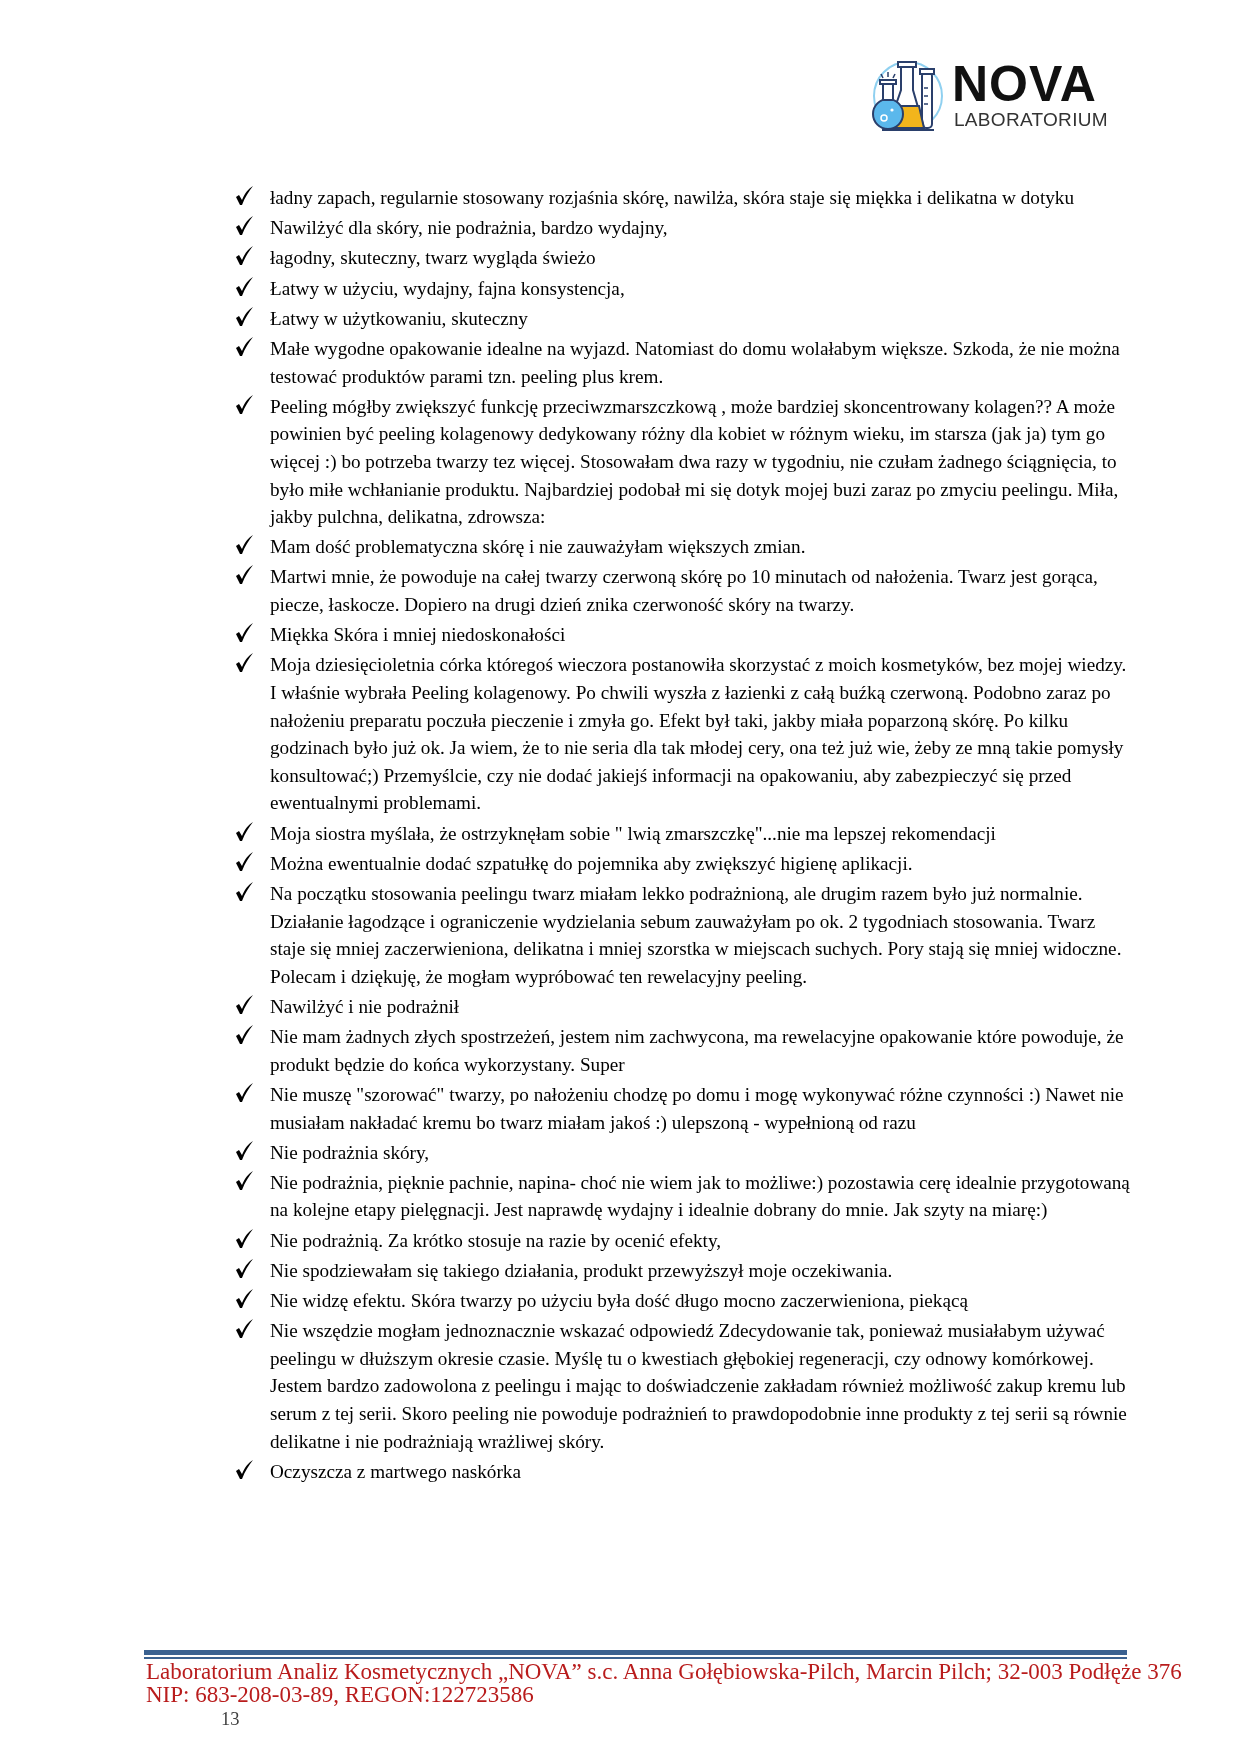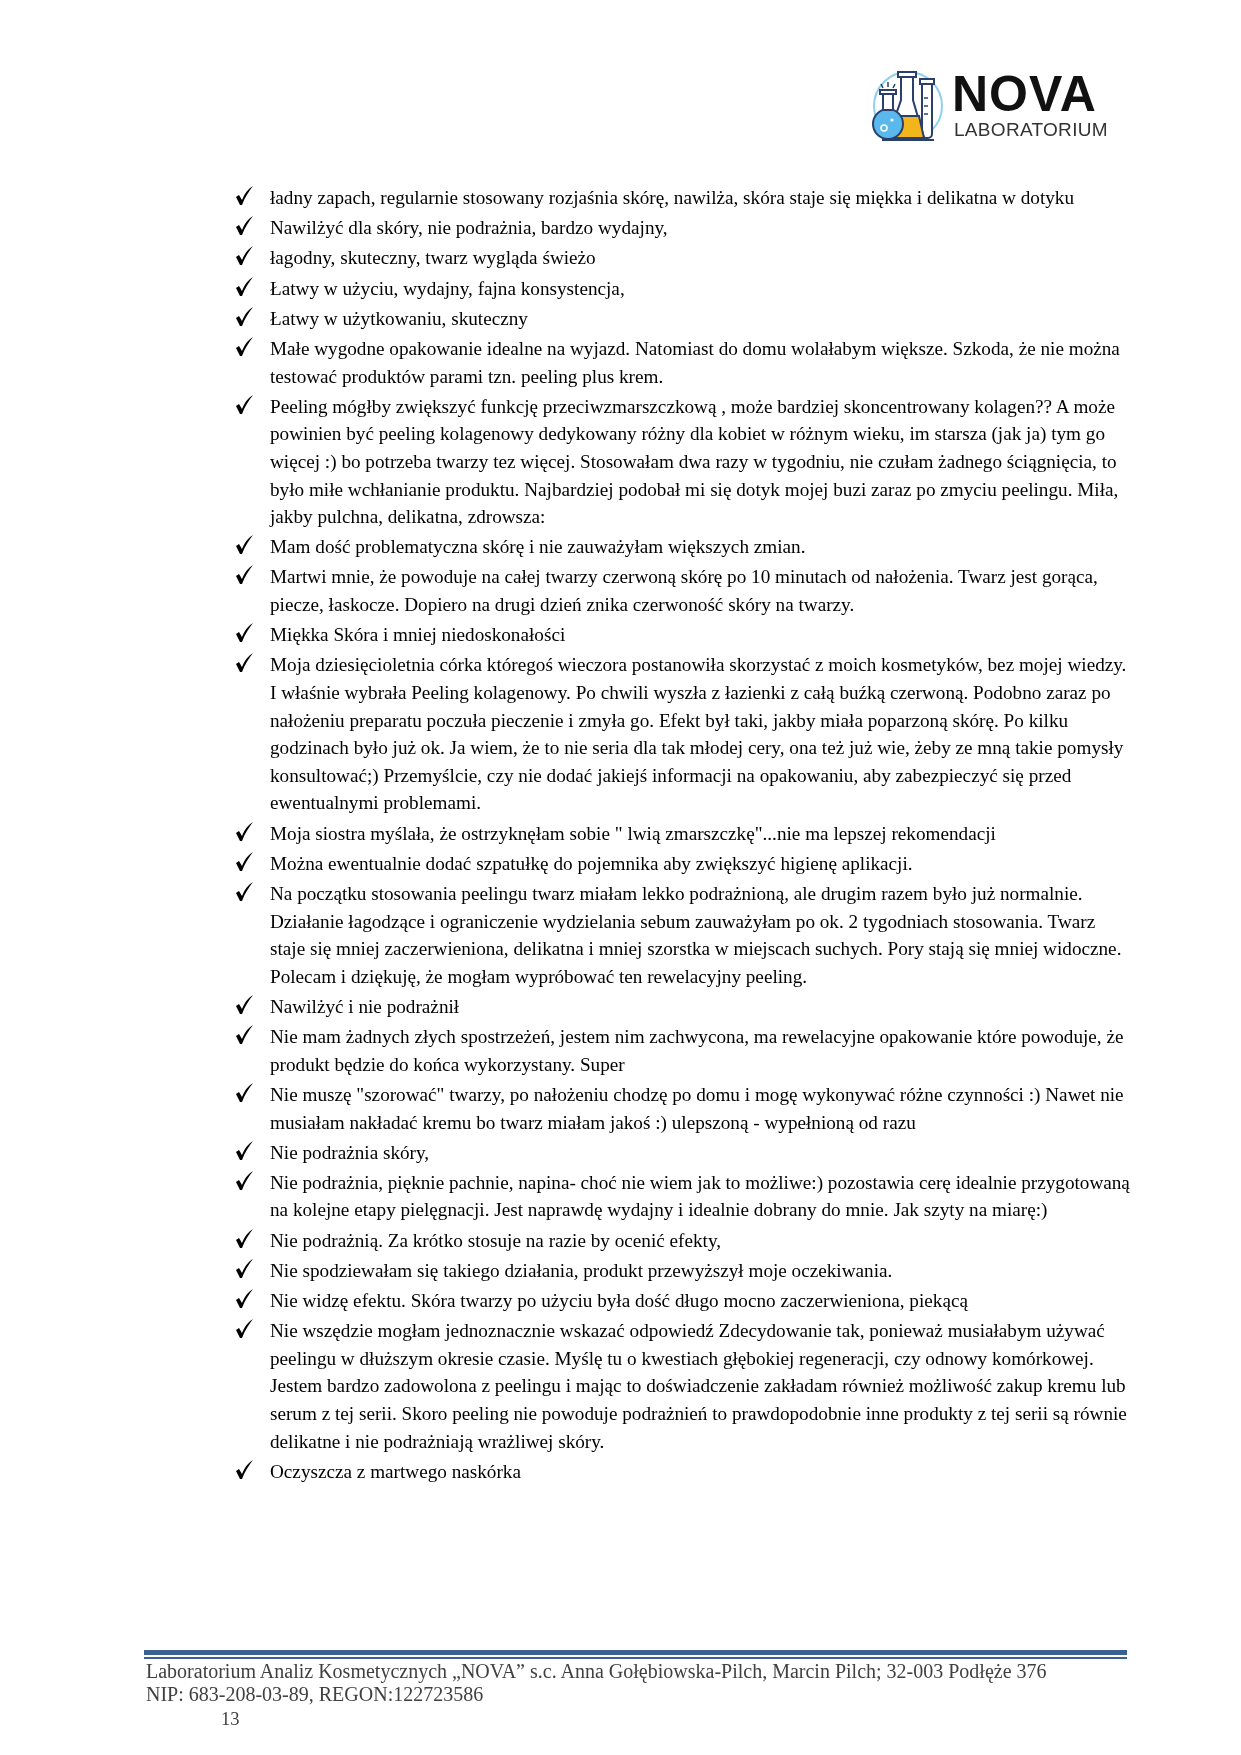--- a/index.html
+++ b/index.html
@@ -1,35 +1,35 @@
 <!DOCTYPE html>
 <html><head>
 <meta charset="utf-8">
 <style>
   html, body { margin: 0; padding: 0; background: #ffffff; }
   body { width: 1241px; height: 1755px; position: relative; overflow: hidden;
          font-family: "Liberation Serif", "DejaVu Serif", serif; color: #000; }
 
-  .logo { position: absolute; left: 868px; top: 64px; width: 262px; height: 84px; }
+  .logo { position: absolute; left: 868px; top: 54px; width: 262px; height: 84px; }
   .logo svg.mark { position: absolute; left: 0; top: 0; width: 82px; height: 84px; }
   .logo .brand { position: absolute; left: 84px; top: 2px; font-family: "Liberation Sans", "DejaVu Sans", sans-serif;
                  font-weight: bold; font-size: 50px; letter-spacing: 1px; line-height: 56px; color: #111; }
   .logo .sub { position: absolute; left: 86px; top: 55px; font-family: "Liberation Sans", "DejaVu Sans", sans-serif;
                font-size: 19px; letter-spacing: 0.3px; color: #333; line-height: 22px; }
 
   .list { position: absolute; left: 222px; top: 172px; width: 900px; margin: 12px; padding: 0; list-style: none; }
   .item { position: relative; padding-left: 36px; font-size: 19.2px; line-height: 27.6px; margin-bottom: 2.6px; }
   .item .check { position: absolute; left: 0; top: 1px; width: 20px; height: 22px; }
   .item .check svg { width: 20px; height: 22px; }
   .item .text { display: block; }
 
   .footer-rule { position: absolute; left: 144px; top: 1650px; width: 983px; }
   .footer-rule .thick { height: 5px; background: #3a6190; }
   .footer-rule .thin { height: 2px; background: #3a6190; margin-top: 2px; }
-  .footer-text { position: absolute; left: 146px; top: 1660px; font-size: 20px; line-height: 23px; color: #404040; white-space: nowrap; }
+  .footer-text { position: absolute; left: 146px; top: 1660px; font-size: 23px; line-height: 23px; color: #b91c1c; white-space: nowrap; }
   .page-num { position: absolute; left: 221px; top: 1709px; font-size: 18.5px; color: #404040; }
 </style>
 </head>
 <body>
 
 <div class="logo">
   <svg class="mark" viewBox="0 0 82 84">
     <circle cx="40" cy="42" r="34" fill="none" stroke="#8fd0f0" stroke-width="2"></circle>
 
     <rect x="54" y="18" width="10" height="56" rx="4" fill="#fff" stroke="#2a3f6b" stroke-width="2"></rect>

